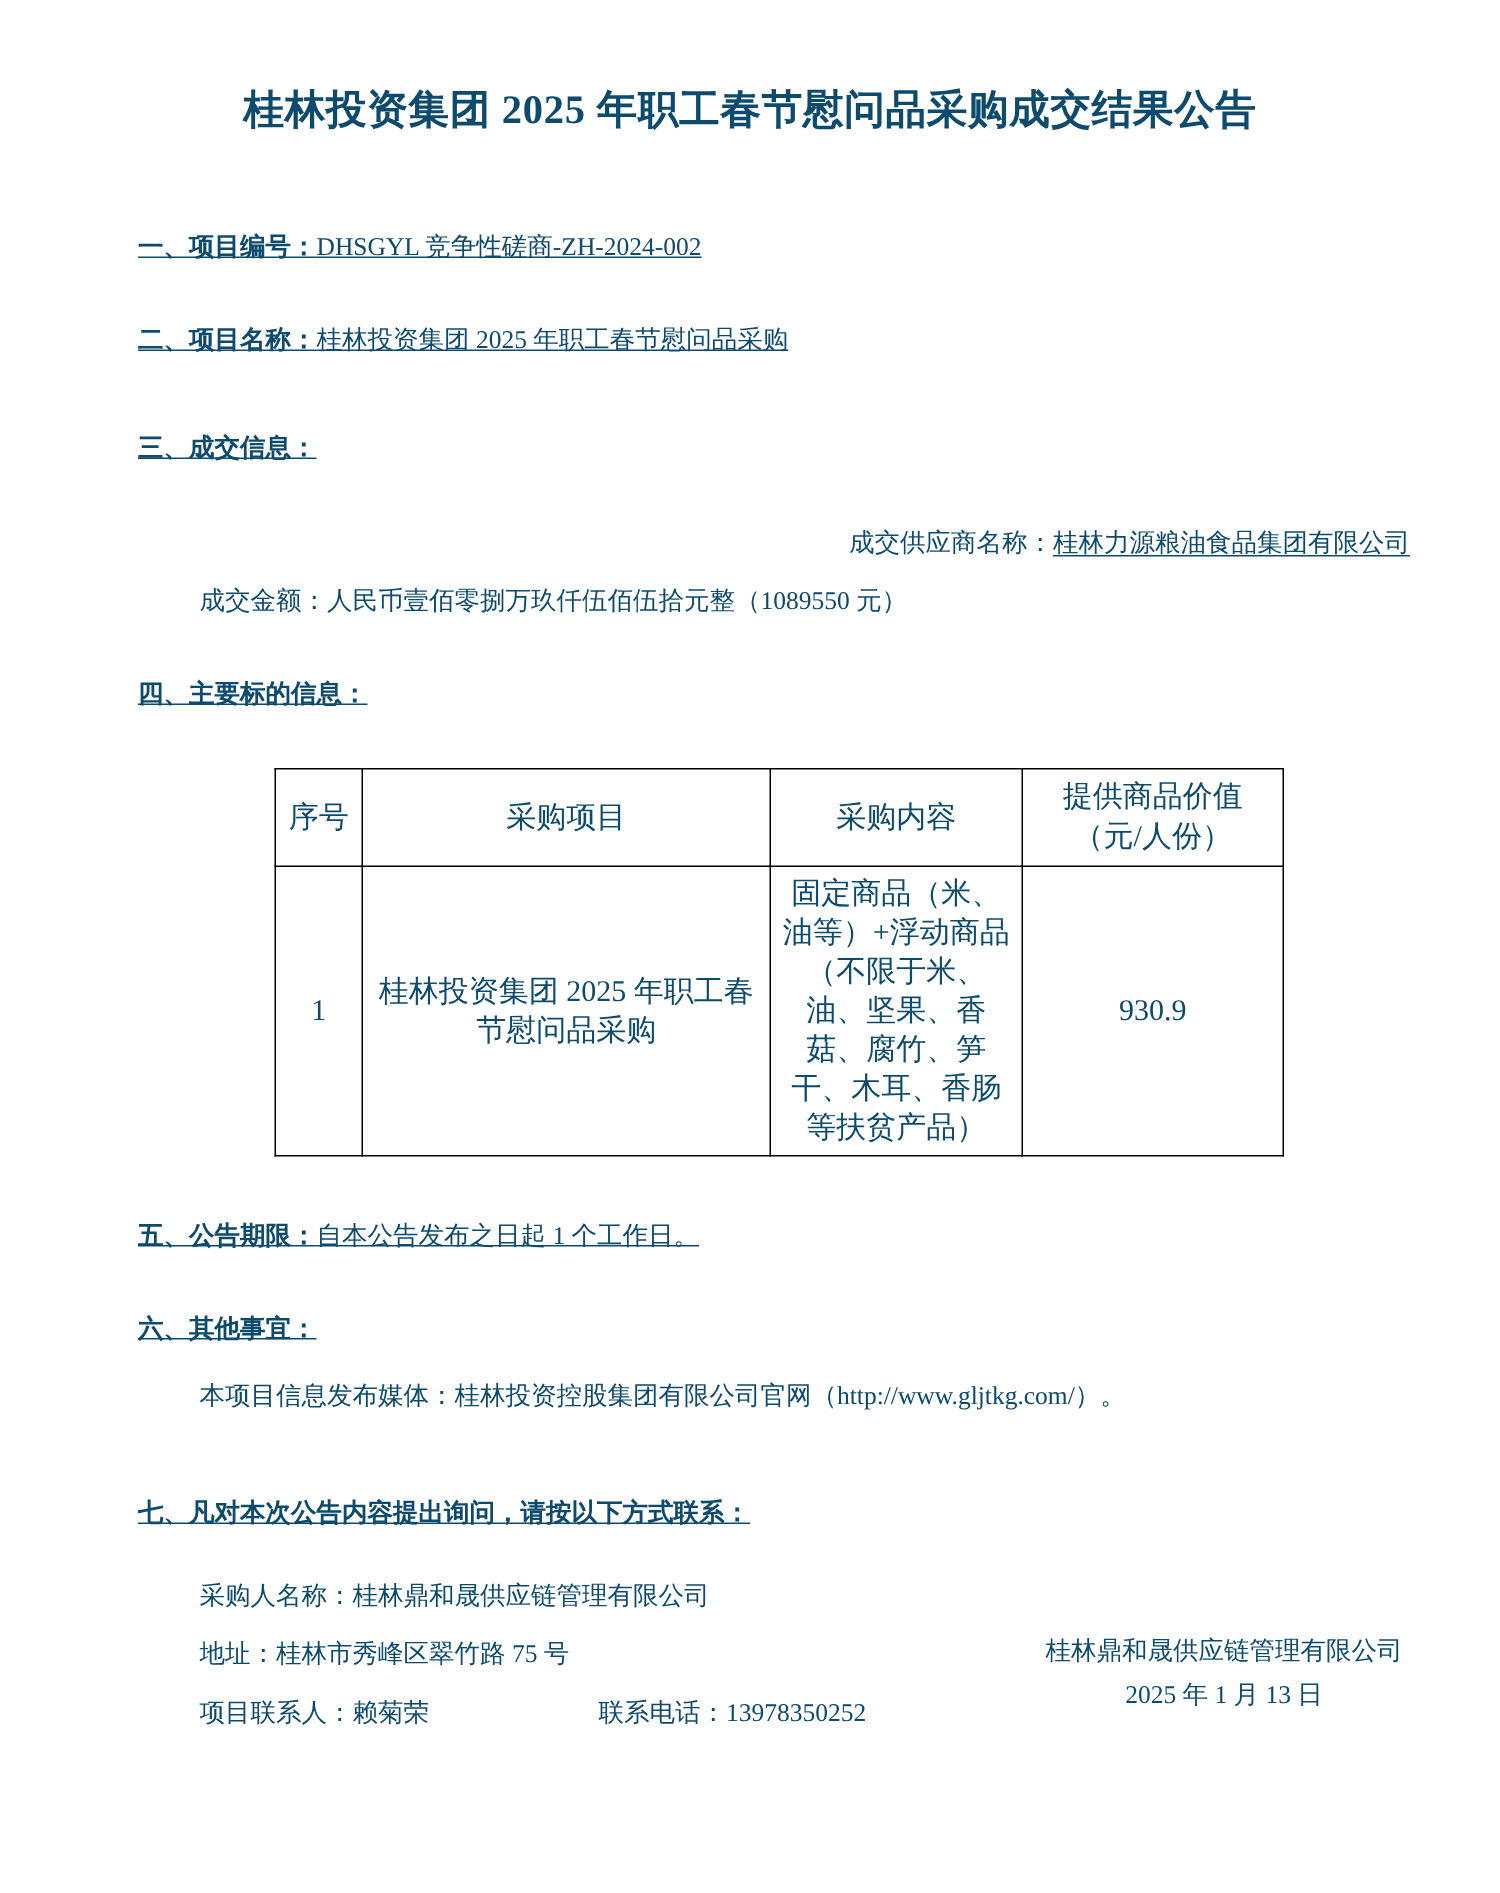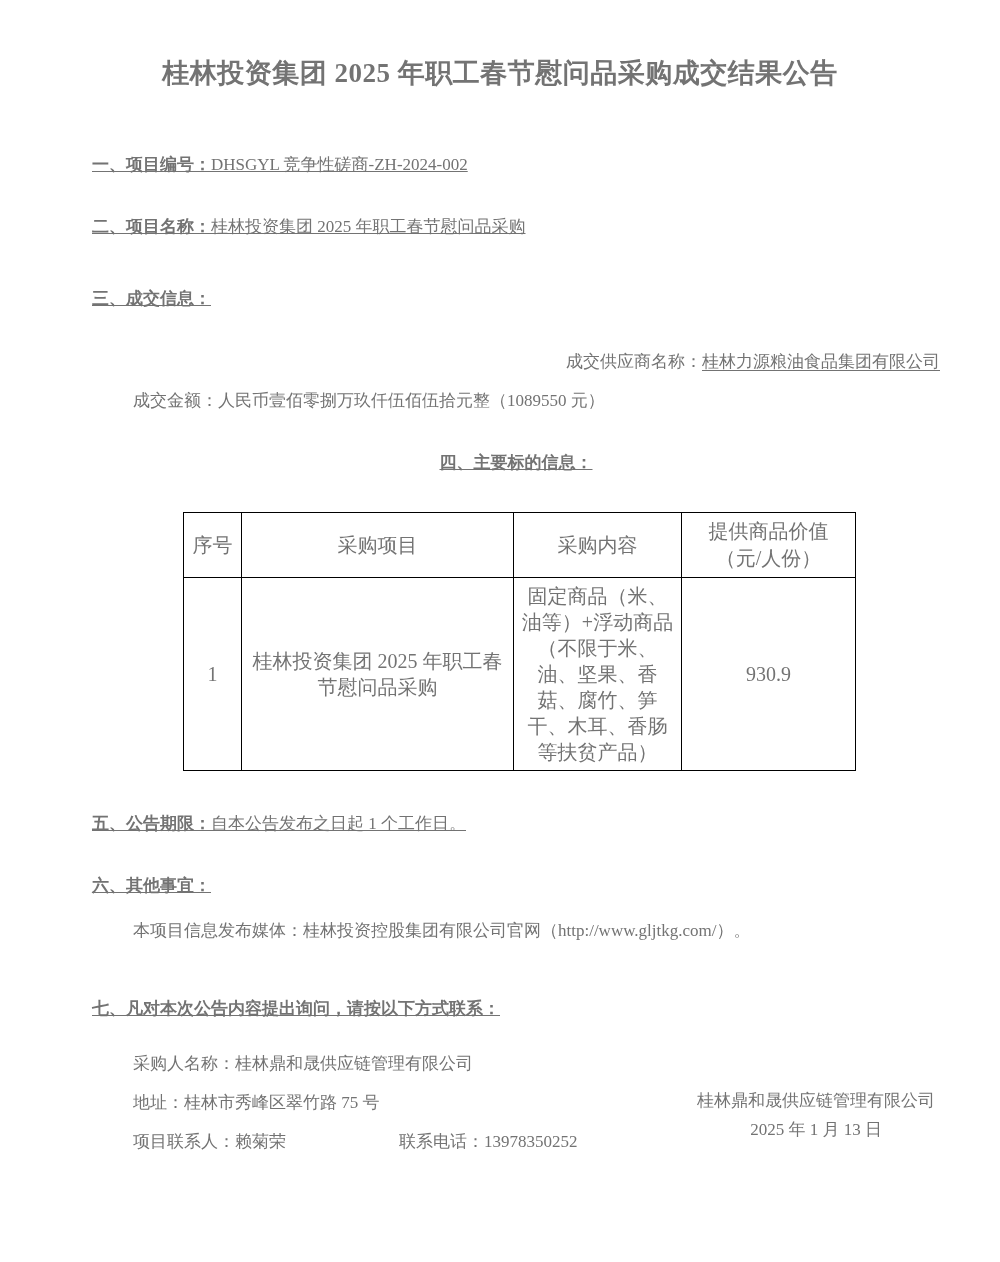--- a/index.html
+++ b/index.html
@@ -4,21 +4,21 @@
 <style>
   * { box-sizing: border-box; }
   html, body { margin: 0; padding: 0; background: #ffffff; }
   .page {
     width: 1000px;
     height: 1262px;
     margin: 0 auto;
     background: #ffffff;
     position: relative;
     font-family: "Liberation Serif", "DejaVu Serif", serif;
-    color: #737373;
+    color: #0c4a6e;
     overflow: hidden;
   }
   .doc-title {
     margin: 0;
     padding-top: 55px;
     text-align: center;
     font-size: 27px;
     font-weight: bold;
     letter-spacing: 0.5px;
   }
@@ -37,21 +37,21 @@
     font-size: 17px;
     font-weight: normal;
     line-height: 22px;
   }
   .u { text-decoration: underline; text-underline-offset: 3px; }
   #s1 { margin-top: 63px; }
   #s2 { margin-top: 40px; }
   #s3 { margin-top: 50px; }
   #supplier-line { margin-top: 41px; text-align: right; }
   #amount-line { margin-top: 11px; }
-  #s4 { margin-top: 40px; text-align: center; }
+  #s4 { margin-top: 40px; }
   .table-wrap { margin: 38px 0 0 183px; }
   table.main-table {
     border-collapse: collapse;
     table-layout: fixed;
     width: 672px;
     font-size: 20px;
   }
   table.main-table th, table.main-table td {
     border: 1px solid #000000;
     text-align: center;

